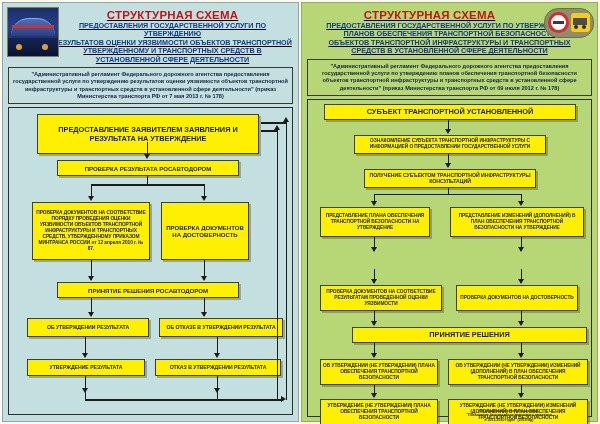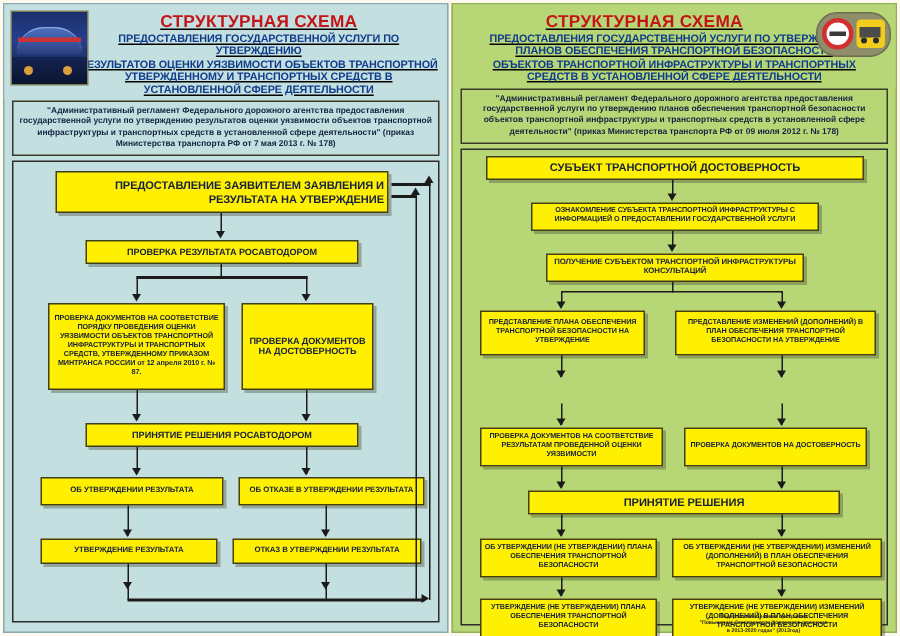--- a/index.html
+++ b/index.html
@@ -244,21 +244,21 @@
       <div class="title-sub">ПРЕДОСТАВЛЕНИЯ ГОСУДАРСТВЕННОЙ УСЛУГИ ПО УТВЕРЖДЕНИЮ</div>
       <div class="title-sub">РЕЗУЛЬТАТОВ ОЦЕНКИ УЯЗВИМОСТИ ОБЪЕКТОВ ТРАНСПОРТНОЙ</div>
       <div class="title-sub">УТВЕРЖДЕННОМУ И ТРАНСПОРТНЫХ СРЕДСТВ В</div>
       <div class="title-sub">УСТАНОВЛЕННОЙ СФЕРЕ ДЕЯТЕЛЬНОСТИ</div>
     </div>
 
     <div class="reg-quote">"Административный регламент Федерального дорожного агентства предоставления государственной услуги по утверждению результатов оценки уязвимости объектов транспортной инфраструктуры и транспортных средств в установленной сфере деятельности" (приказ Министерства транспорта РФ от 7 мая 2013 г. № 178)</div>
 
     <div class="chart chart-left">
 
-      <div class="node big" style="left:28px; top:6px; width:222px; height:28px;text-align:right;">ПРЕДОСТАВЛЕНИЕ ЗАЯВИТЕЛЕМ ЗАЯВЛЕНИЯ И РЕЗУЛЬТАТА НА УТВЕРЖДЕНИЕ</div>
+      <div class="node big" style="left:28px; top:6px; width:222px; height:40px;">ПРЕДОСТАВЛЕНИЕ ЗАЯВИТЕЛЕМ ЗАЯВЛЕНИЯ И РЕЗУЛЬТАТА НА УТВЕРЖДЕНИЕ</div>
 
       <div class="conn vline" style="left:138px; top:34px; height:14px;"></div>
       <div class="arrow-down" style="left:135px; top:46px;"></div>
 
       <div class="node mid" style="left:48px; top:52px; width:182px; height:16px;">ПРОВЕРКА РЕЗУЛЬТАТА РОСАВТОДОРОМ</div>
 
       <div class="conn hline" style="left:82px; top:76px; width:114px;"></div>
       <div class="conn vline" style="left:138px; top:68px; height:9px;"></div>
       <div class="conn vline" style="left:82px; top:76px; height:14px;"></div>
       <div class="conn vline" style="left:195px; top:76px; height:14px;"></div>
@@ -324,21 +324,21 @@
       <div class="title-sub">ПРЕДОСТАВЛЕНИЯ ГОСУДАРСТВЕННОЙ УСЛУГИ ПО УТВЕРЖДЕНИЮ</div>
       <div class="title-sub">ПЛАНОВ ОБЕСПЕЧЕНИЯ ТРАНСПОРТНОЙ БЕЗОПАСНОСТИ</div>
       <div class="title-sub">ОБЪЕКТОВ ТРАНСПОРТНОЙ ИНФРАСТРУКТУРЫ И ТРАНСПОРТНЫХ</div>
       <div class="title-sub">СРЕДСТВ В УСТАНОВЛЕННОЙ СФЕРЕ ДЕЯТЕЛЬНОСТИ</div>
     </div>
 
     <div class="reg-quote">"Административный регламент Федерального дорожного агентства предоставления государственной услуги по утверждению планов обеспечения транспортной безопасности объектов транспортной инфраструктуры и транспортных средств в установленной сфере деятельности" (приказ Министерства транспорта РФ от 09 июля 2012 г. № 178)</div>
 
     <div class="chart chart-right">
 
-      <div class="node big" style="left:16px; top:4px; width:252px; height:16px;">СУБЪЕКТ ТРАНСПОРТНОЙ ДОСТОВЕРНОСТЬ</div>
+      <div class="node big" style="left:16px; top:4px; width:252px; height:16px;">СУБЪЕКТ ТРАНСПОРТНОЙ УСТАНОВЛЕННОЙ</div>
 
       <div class="conn vline" style="left:140px; top:20px; height:12px;"></div>
       <div class="arrow-down" style="left:137px; top:29px;"></div>
 
       <div class="node tiny" style="left:46px; top:35px; width:192px; height:19px;">ОЗНАКОМЛЕНИЕ СУБЪЕКТА ТРАНСПОРТНОЙ ИНФРАСТРУКТУРЫ С ИНФОРМАЦИЕЙ О ПРЕДОСТАВЛЕНИИ ГОСУДАРСТВЕННОЙ УСЛУГИ</div>
 
       <div class="conn vline" style="left:140px; top:54px; height:12px;"></div>
       <div class="arrow-down" style="left:137px; top:63px;"></div>
 
       <div class="node" style="left:56px; top:69px; width:172px; height:19px;">ПОЛУЧЕНИЕ СУБЪЕКТОМ ТРАНСПОРТНОЙ ИНФРАСТРУКТУРЫ КОНСУЛЬТАЦИЙ</div>
@@ -365,21 +365,21 @@
       <div class="arrow-down" style="left:210px; top:179px;"></div>
 
       <div class="node tiny" style="left:12px; top:185px; width:122px; height:26px;">ПРОВЕРКА ДОКУМЕНТОВ НА СООТВЕТСТВИЕ РЕЗУЛЬТАТАМ ПРОВЕДЕННОЙ ОЦЕНКИ УЯЗВИМОСТИ</div>
       <div class="node tiny" style="left:148px; top:185px; width:122px; height:26px;">ПРОВЕРКА ДОКУМЕНТОВ НА ДОСТОВЕРНОСТЬ</div>
 
       <div class="conn vline" style="left:66px; top:211px; height:14px;"></div>
       <div class="conn vline" style="left:213px; top:211px; height:14px;"></div>
       <div class="arrow-down" style="left:63px; top:221px;"></div>
       <div class="arrow-down" style="left:210px; top:221px;"></div>
 
-      <div class="node big" style="left:44px; top:227px; width:208px; height:16px;">ПРИНЯТИЕ РЕШЕНИЯ</div>
+      <div class="node big" style="left:44px; top:227px; width:235px; height:16px;">ПРИНЯТИЕ РЕШЕНИЯ</div>
 
       <div class="conn vline" style="left:66px; top:243px; height:14px;"></div>
       <div class="conn vline" style="left:213px; top:243px; height:14px;"></div>
       <div class="arrow-down" style="left:63px; top:253px;"></div>
       <div class="arrow-down" style="left:210px; top:253px;"></div>
 
       <div class="node tiny" style="left:12px; top:259px; width:118px; height:26px;">ОБ УТВЕРЖДЕНИИ (НЕ УТВЕРЖДЕНИИ) ПЛАНА ОБЕСПЕЧЕНИЯ ТРАНСПОРТНОЙ БЕЗОПАСНОСТИ</div>
       <div class="node tiny" style="left:140px; top:259px; width:140px; height:26px;">ОБ УТВЕРЖДЕНИИ (НЕ УТВЕРЖДЕНИИ) ИЗМЕНЕНИЙ (ДОПОЛНЕНИЙ) В ПЛАН ОБЕСПЕЧЕНИЯ ТРАНСПОРТНОЙ БЕЗОПАСНОСТИ</div>
 
       <div class="conn vline" style="left:66px; top:285px; height:12px;"></div>

